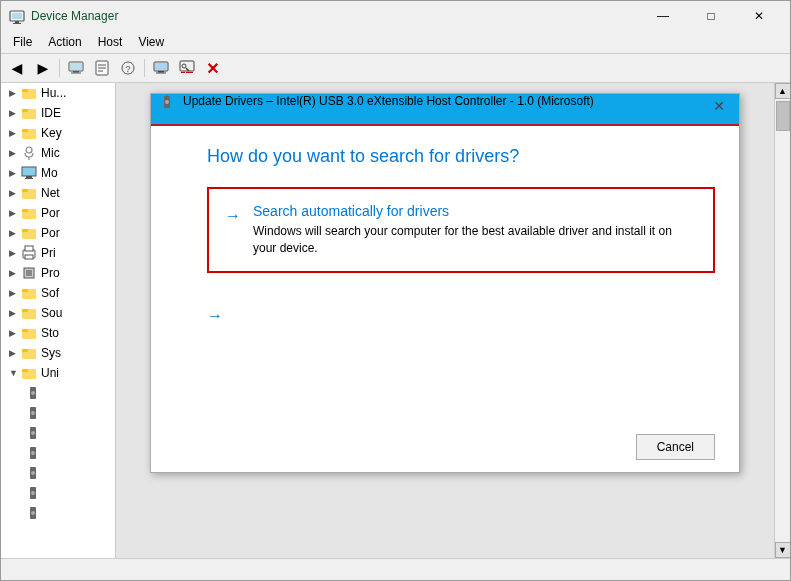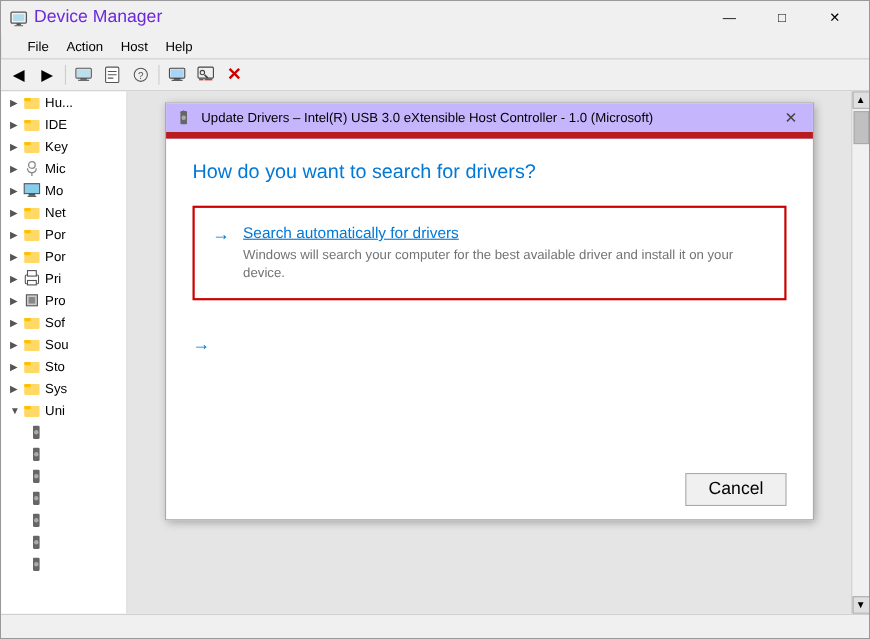--- a/index.html
+++ b/index.html
@@ -33,22 +33,22 @@
       flex-shrink: 0;
     }
     .title-bar-icon {
       width: 16px;
       height: 16px;
       margin-right: 6px;
       flex-shrink: 0;
     }
     .title-bar-text {
       flex: 1;
-      font-size: 16px;
-      color: #6d28d9;
+      font-size: 12px;
+      color: #14532d;
     }
     .title-bar-controls {
       display: flex;
       gap: 2px;
     }
     .title-btn {
       width: 46px;
       height: 30px;
       border: none;
       background: transparent;
@@ -61,21 +61,20 @@
 
     
     .menu-bar {
       height: 22px;
       background: #f0f0f0;
       display: flex;
       align-items: center;
       padding: 0 4px;
       border-bottom: none;
       flex-shrink: 0;
-      margin-left: 12px;
     }
     .menu-item {
       padding: 2px 8px;
       font-size: 12px;
       cursor: pointer;
       color: #000;
     }
 
     
     .toolbar {
@@ -210,25 +209,25 @@
       background: #fff;
       border: 1px solid #aaa;
       box-shadow: 2px 2px 8px rgba(0,0,0,0.3);
       width: 590px;
       min-height: 380px;
       display: flex;
       flex-direction: column;
     }
     .dialog-title-bar {
       height: 32px;
-      background: #c4b5fd;
-      display: flex;
-      align-items: center;
+      background: #0ea5e9;
+      display: flex;
+      align-items: flex-start;
       padding: 0 8px;
-      border-bottom: 6px solid #b91c1c;
+      border-bottom: 2px solid #b91c1c;
       flex-shrink: 0;
     }
     .dialog-title-icon {
       width: 16px;
       height: 16px;
       margin-right: 8px;
       flex-shrink: 0;
     }
     .dialog-title-text {
       flex: 1;
@@ -244,20 +243,21 @@
       font-size: 14px;
       display: flex;
       align-items: center;
       justify-content: center;
       color: #444;
     }
 
     .dialog-body {
       flex: 1;
       padding: 20px 24px;
+      margin-left: 32px;
     }
 
     .dialog-heading {
       font-size: 18px;
       color: #0078d7;
       margin-bottom: 20px;
       font-weight: 400;
     }
 
     
@@ -283,41 +283,40 @@
     .arrow-icon {
       color: #0078d7;
       font-size: 16px;
       margin-top: 2px;
       flex-shrink: 0;
     }
 
     .option-title {
       font-size: 14px;
       color: #0078d7;
-      text-decoration: underline;
       margin-bottom: 4px;
     }
     .option-desc {
       font-size: 12px;
-      color: #737373;
+      color: #000000;
       line-height: 1.4;
     }
 
     .dialog-footer {
       padding: 12px 24px;
       display: flex;
       justify-content: flex-end;
       border-top: none;
     }
     .cancel-btn {
       padding: 5px 20px;
       background: #f0f0f0;
       border: 1px solid #aaa;
       cursor: pointer;
-      font-size: 16px;
+      font-size: 12px;
       min-width: 70px;
     }
 
     
     .status-bar {
       height: 22px;
       background: #f0f0f0;
       border-top: 1px solid #ccc;
       display: flex;
       align-items: center;
@@ -346,21 +345,21 @@
       <button class="title-btn">—</button>
       <button class="title-btn">□</button>
       <button class="title-btn close">✕</button>
     </div>
   </div>
 
   <div class="menu-bar">
     <span class="menu-item">File</span>
     <span class="menu-item">Action</span>
     <span class="menu-item">Host</span>
-    <span class="menu-item">Help</span>
+    <span class="menu-item">View</span>
   </div>
 
   <div class="toolbar">
     <button class="tool-btn">◀</button>
     <button class="tool-btn">▶</button>
     <div class="tool-sep"></div>
     <button class="tool-btn">
       <svg width="16" height="14" viewBox="0 0 16 14">
         <rect x="1" y="1" width="14" height="9" rx="1" fill="none" stroke="#555" stroke-width="1"></rect>
         <rect x="2" y="2" width="12" height="7" fill="#87ceeb" opacity="0.5"></rect>

